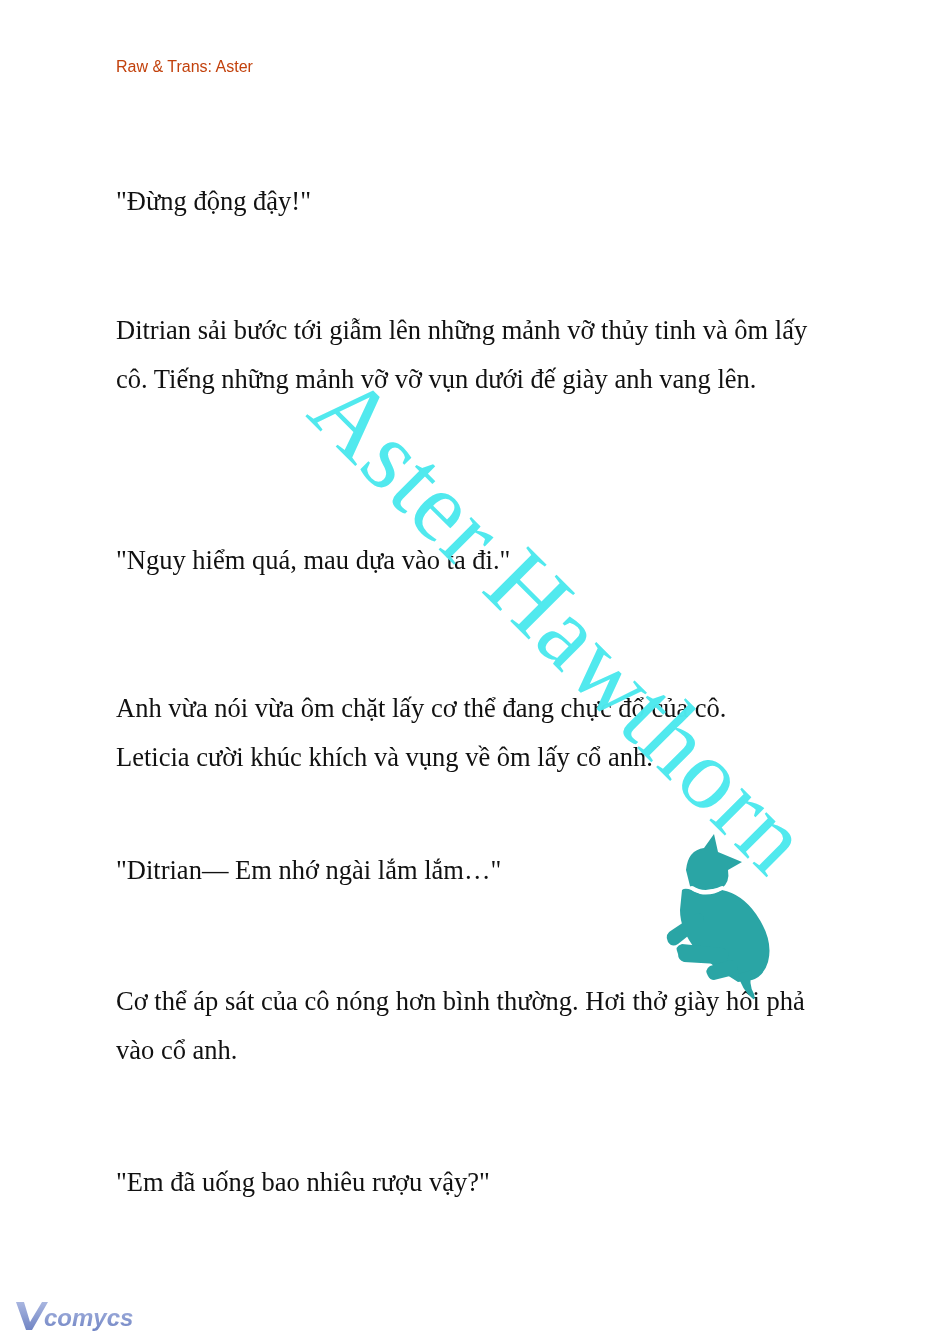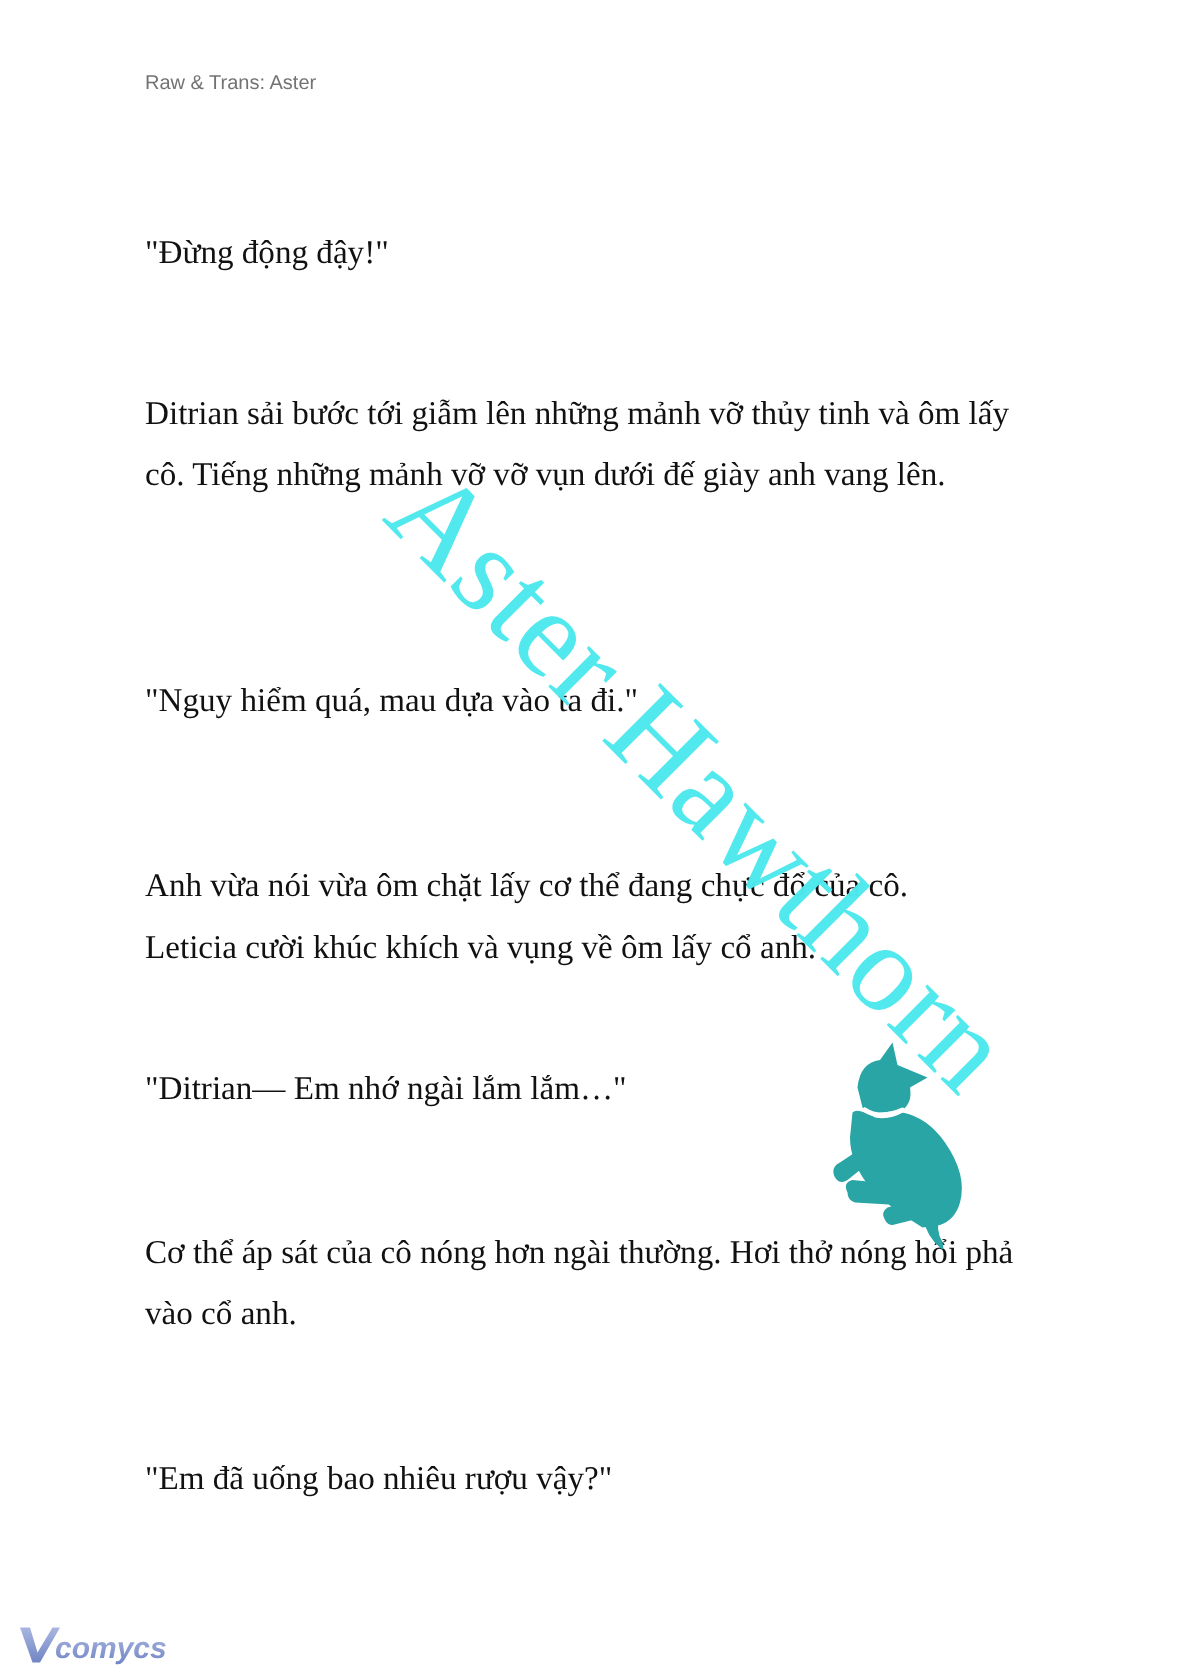--- a/index.html
+++ b/index.html
@@ -14,21 +14,21 @@
       overflow: hidden;
       font-family: "Liberation Serif", "DejaVu Serif", serif;
       color: #111111;
     }
     .header {
       position: absolute;
       left: 116px;
       top: 58px;
       font-family: "Liberation Sans", "DejaVu Sans", sans-serif;
       font-size: 16px;
-      color: #737373;
+      color: #c2410c;
     }
     .para {
       position: absolute;
       left: 116px;
       width: 720px;
       font-size: 26.5px;
       line-height: 49px;
       margin: 0;
       white-space: normal;
     }
@@ -65,21 +65,21 @@
 </head>
 <body>
 
 <div class="header">Raw &amp; Trans: Aster</div>
 
 <p class="para" style="top:177px">"Đừng động đậy!"</p>
 <p class="para" style="top:306px">Ditrian sải bước tới giẫm lên những mảnh vỡ thủy tinh và ôm lấy cô. Tiếng những mảnh vỡ vỡ vụn dưới đế giày anh vang lên.</p>
 <p class="para" style="top:536px">"Nguy hiểm quá, mau dựa vào ta đi."</p>
 <p class="para" style="top:684px; width:680px">Anh vừa nói vừa ôm chặt lấy cơ thể đang chực đổ của cô. Leticia cười khúc khích và vụng về ôm lấy cổ anh.</p>
 <p class="para" style="top:846px">"Ditrian— Em nhớ ngài lắm lắm…"</p>
-<p class="para" style="top:977px">Cơ thể áp sát của cô nóng hơn ngài thường. Hơi thở nóng hổi phả vào cổ anh.</p>
+<p class="para" style="top:977px">Cơ thể áp sát của cô nóng hơn bình thường. Hơi thở giày hổi phả vào cổ anh.</p>
 <p class="para" style="top:1158px">"Em đã uống bao nhiêu rượu vậy?"</p>
 
 <div class="watermark">Aster Hawthorn</div>
 
 <svg class="cat" viewBox="0 0 130 172" xmlns="http://www.w3.org/2000/svg">
   <g fill="#2aa5a5">
 
     <path d="M30 40 Q32 20 48 18 L58 4 L62 22 L86 32 L72 40 Q74 52 66 58 L50 60 Q40 62 34 56 Z"></path>
 
     <path d="M26 60 Q30 56 44 64 Q56 66 66 60 Q86 64 100 84 Q118 110 112 132 Q108 146 96 150 L82 152 L60 138 L40 120 Q24 100 24 80 Z"></path>

